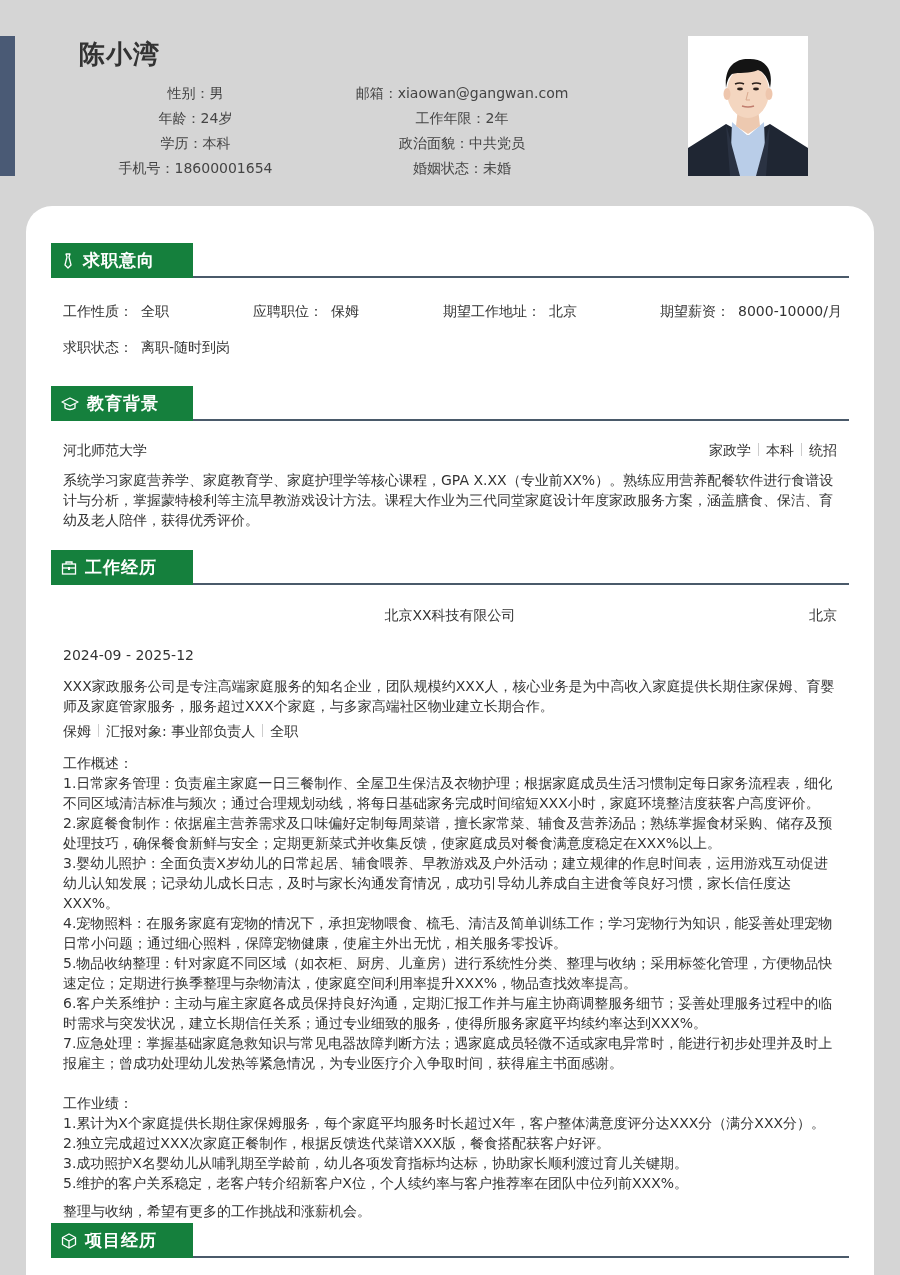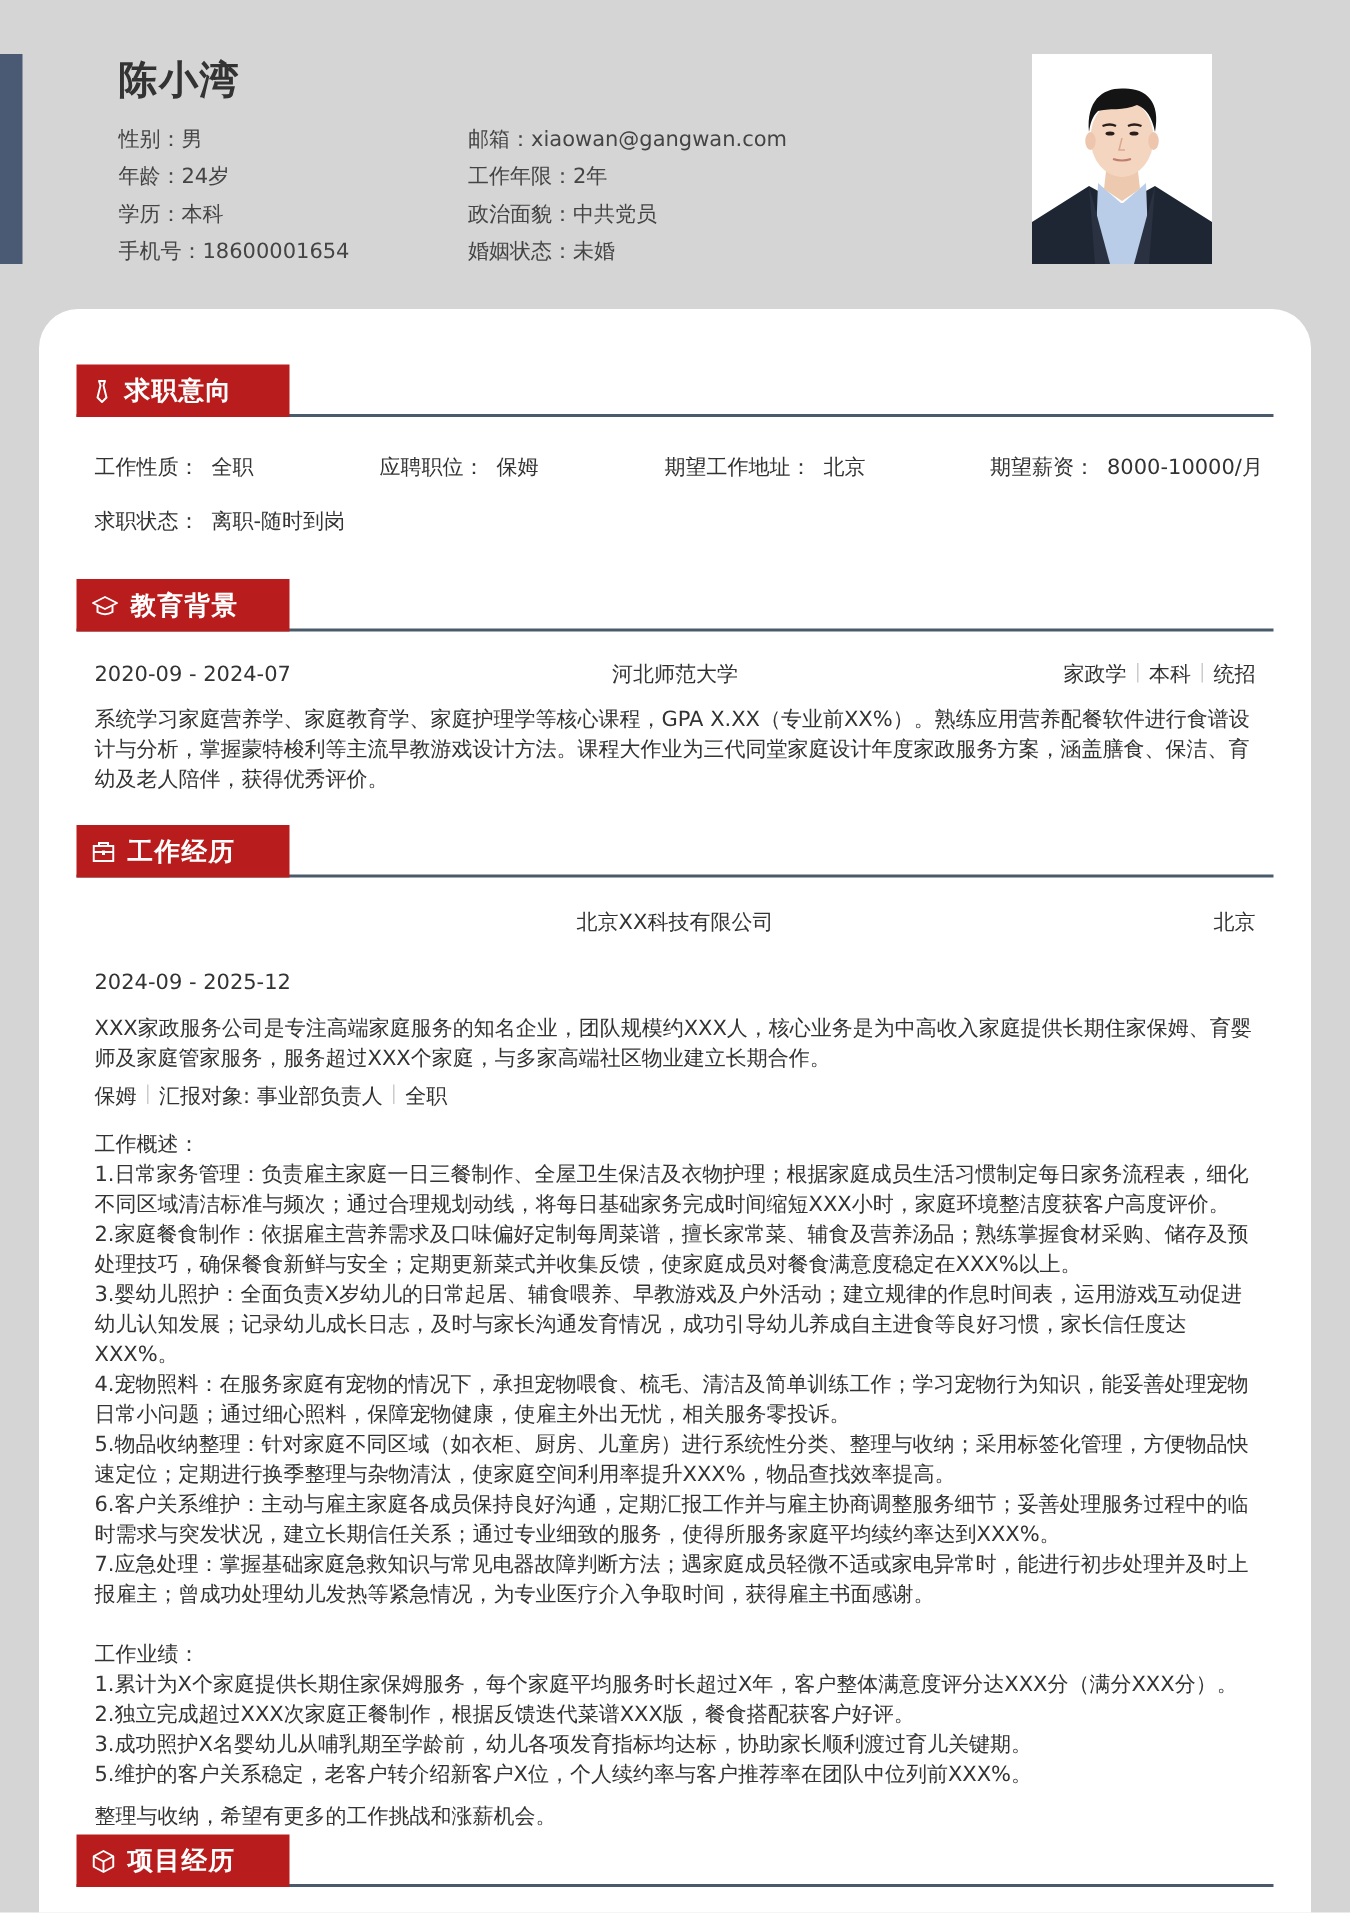--- a/index.html
+++ b/index.html
@@ -16,35 +16,36 @@
   }
   .header { position: absolute; left: 79px; top: 36px; width: 600px; }
   .name {
     font-size: 26px; font-weight: bold; color: #333; line-height: 36px;
     letter-spacing: 1px;
   }
   .info-grid {
     position: absolute; left: 0; top: 45px;
     display: grid; grid-template-columns: 233px 300px;
     row-gap: 0;
+    text-align: center;
   }
   .info-item { font-size: 14px; line-height: 25px; color: #444; white-space: nowrap; }
   .photo {
     position: absolute; left: 688px; top: 36px; width: 120px; height: 140px;
     background: #fff; overflow: hidden;
   }
   .card {
     position: absolute; left: 26px; top: 206px; width: 848px; height: 1100px;
     background: #fff; border-radius: 26px;
   }
   .section { position: absolute; left: 25px; width: 798px; }
   .sec-head { position: relative; height: 35px; border-bottom: 2px solid #4a5a6a; }
   .sec-tab {
     position: absolute; left: 0; top: 0; height: 35px; width: 142px;
-    background: #b91c1c; color: #fff; display: flex; align-items: center;
+    background: #15803d; color: #fff; display: flex; align-items: center;
     padding-left: 10px; font-size: 17px; font-weight: bold; letter-spacing: 1px;
   }
   .sec-tab svg { margin-right: 8px; flex: none; }
   .intent-row { position: absolute; left: 12px; display: flex; font-size: 14px; color: #333; }
   .intent-cell { white-space: nowrap; }
   .intent-cell .lbl { margin-right: 8px; }
   .para { font-size: 14px; line-height: 20px; color: #333; padding: 0 12px; }
   .meta-line { display: flex; justify-content: space-between; padding: 0 12px; font-size: 14px; line-height: 20px; }
   .sep { display: inline-block; width: 1px; height: 13px; background: #ccc; margin: 0 7px; vertical-align: -1px; }
   .tags { padding: 0 12px; font-size: 14px; line-height: 20px; }
@@ -124,21 +125,20 @@
       <div class="sec-tab">
         <svg width="18" height="16" viewBox="0 0 18 16">
           <path d="M1 6 L9 2 L17 6 L9 10 Z" fill="none" stroke="#fff" stroke-width="1.3" stroke-linejoin="round"></path>
           <path d="M4 8 L4 12 Q9 15 14 12 L14 8" fill="none" stroke="#fff" stroke-width="1.3"></path>
         </svg>
         <span>教育背景</span>
       </div>
     </div>
     <div style="height:19px;"></div>
     <div class="meta-line">
-      <span style="width:260px;">2020-09 - 2024-07</span>
       <span>河北师范大学</span>
       <span style="width:260px; text-align:right;"><span>家政学</span><span class="sep"></span><span>本科</span><span class="sep"></span><span>统招</span></span>
     </div>
     <div style="height:10px;"></div>
     <div class="para">系统学习家庭营养学、家庭教育学、家庭护理学等核心课程，GPA X.XX（专业前XX%）。熟练应用营养配餐软件进行食谱设计与分析，掌握蒙特梭利等主流早教游戏设计方法。课程大作业为三代同堂家庭设计年度家政服务方案，涵盖膳食、保洁、育幼及老人陪伴，获得优秀评价。</div>
   </div>
 
   <div class="section" style="top:344px;">
     <div class="sec-head">
       <div class="sec-tab">

